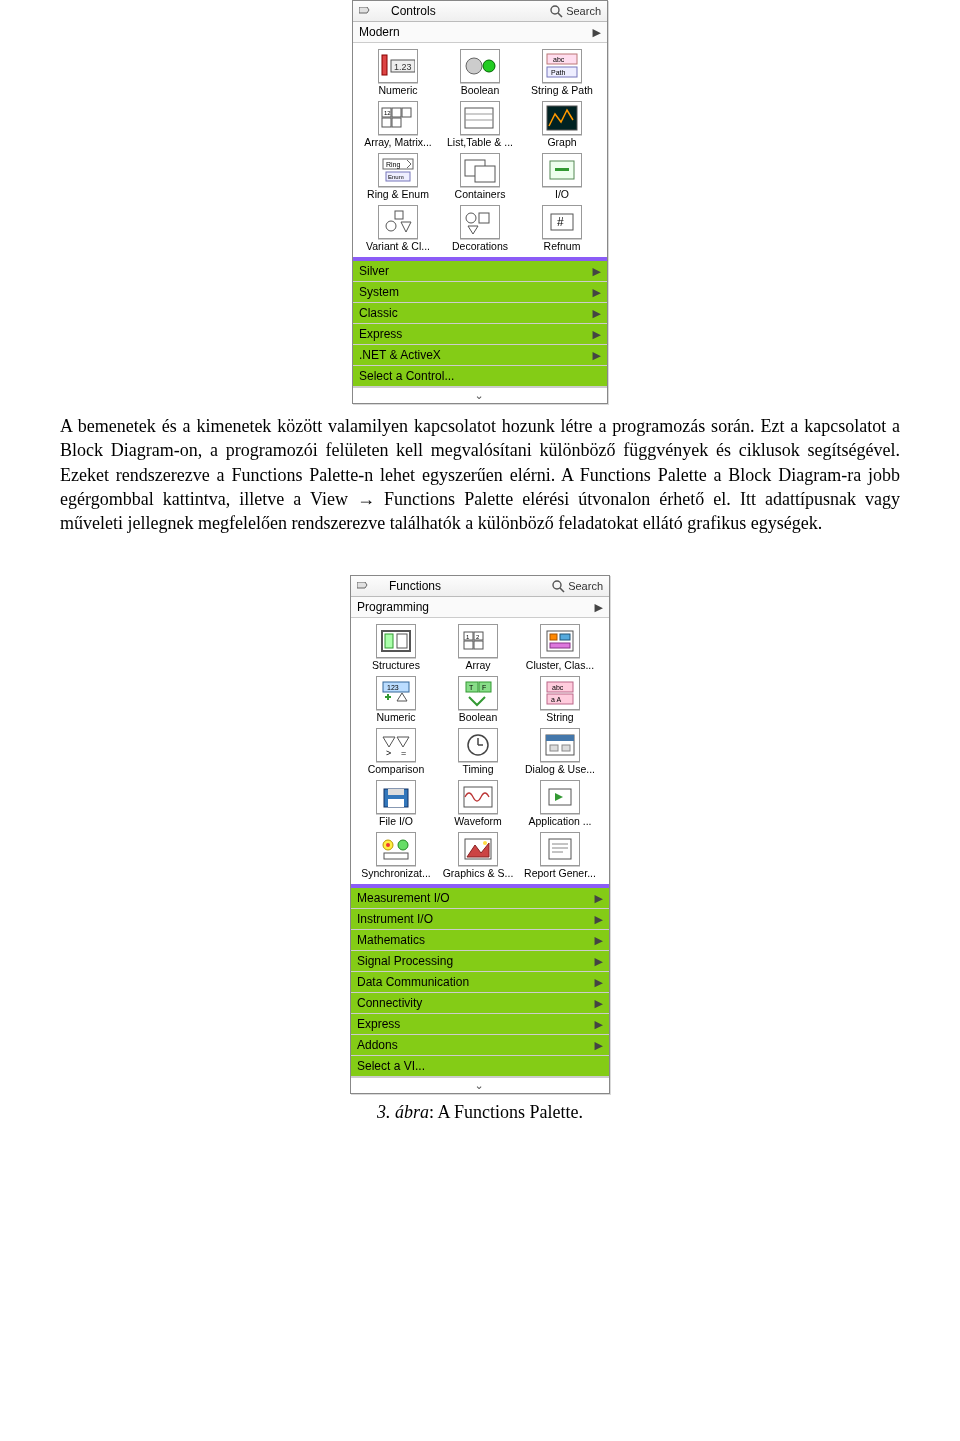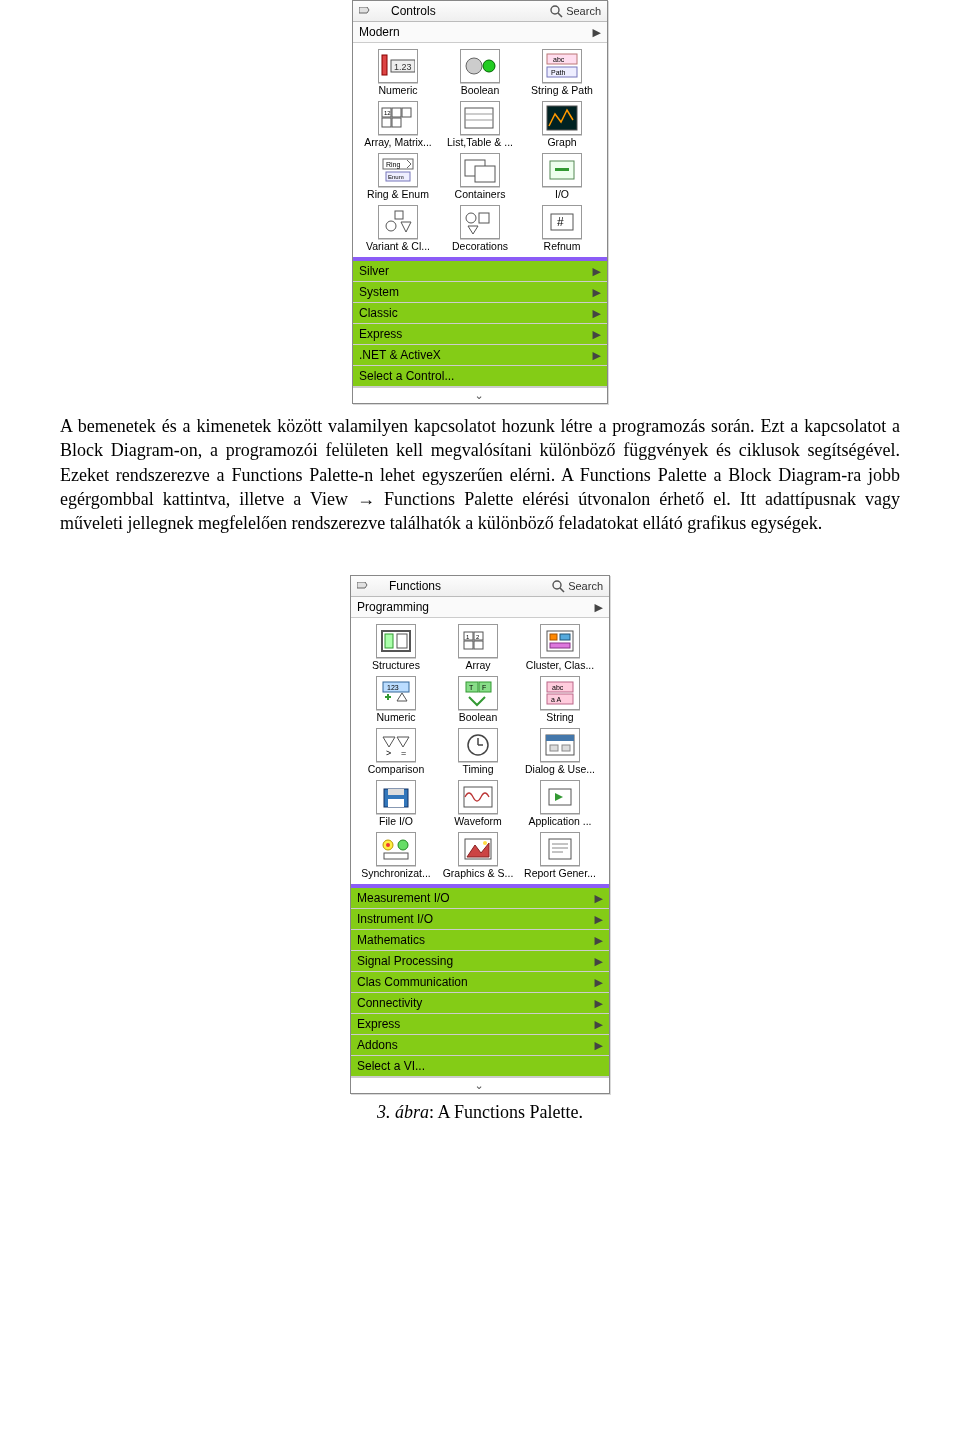--- a/index.html
+++ b/index.html
@@ -581,21 +581,21 @@
         </div>
         <div class="cat-row sub">
           <span>Mathematics</span>
           <span class="arrow-right">▶</span>
         </div>
         <div class="cat-row sub">
           <span>Signal Processing</span>
           <span class="arrow-right">▶</span>
         </div>
         <div class="cat-row sub">
-          <span>Clas Communication</span>
+          <span>Data Communication</span>
           <span class="arrow-right">▶</span>
         </div>
         <div class="cat-row sub">
           <span>Connectivity</span>
           <span class="arrow-right">▶</span>
         </div>
         <div class="cat-row sub">
           <span>Express</span>
           <span class="arrow-right">▶</span>
         </div>

